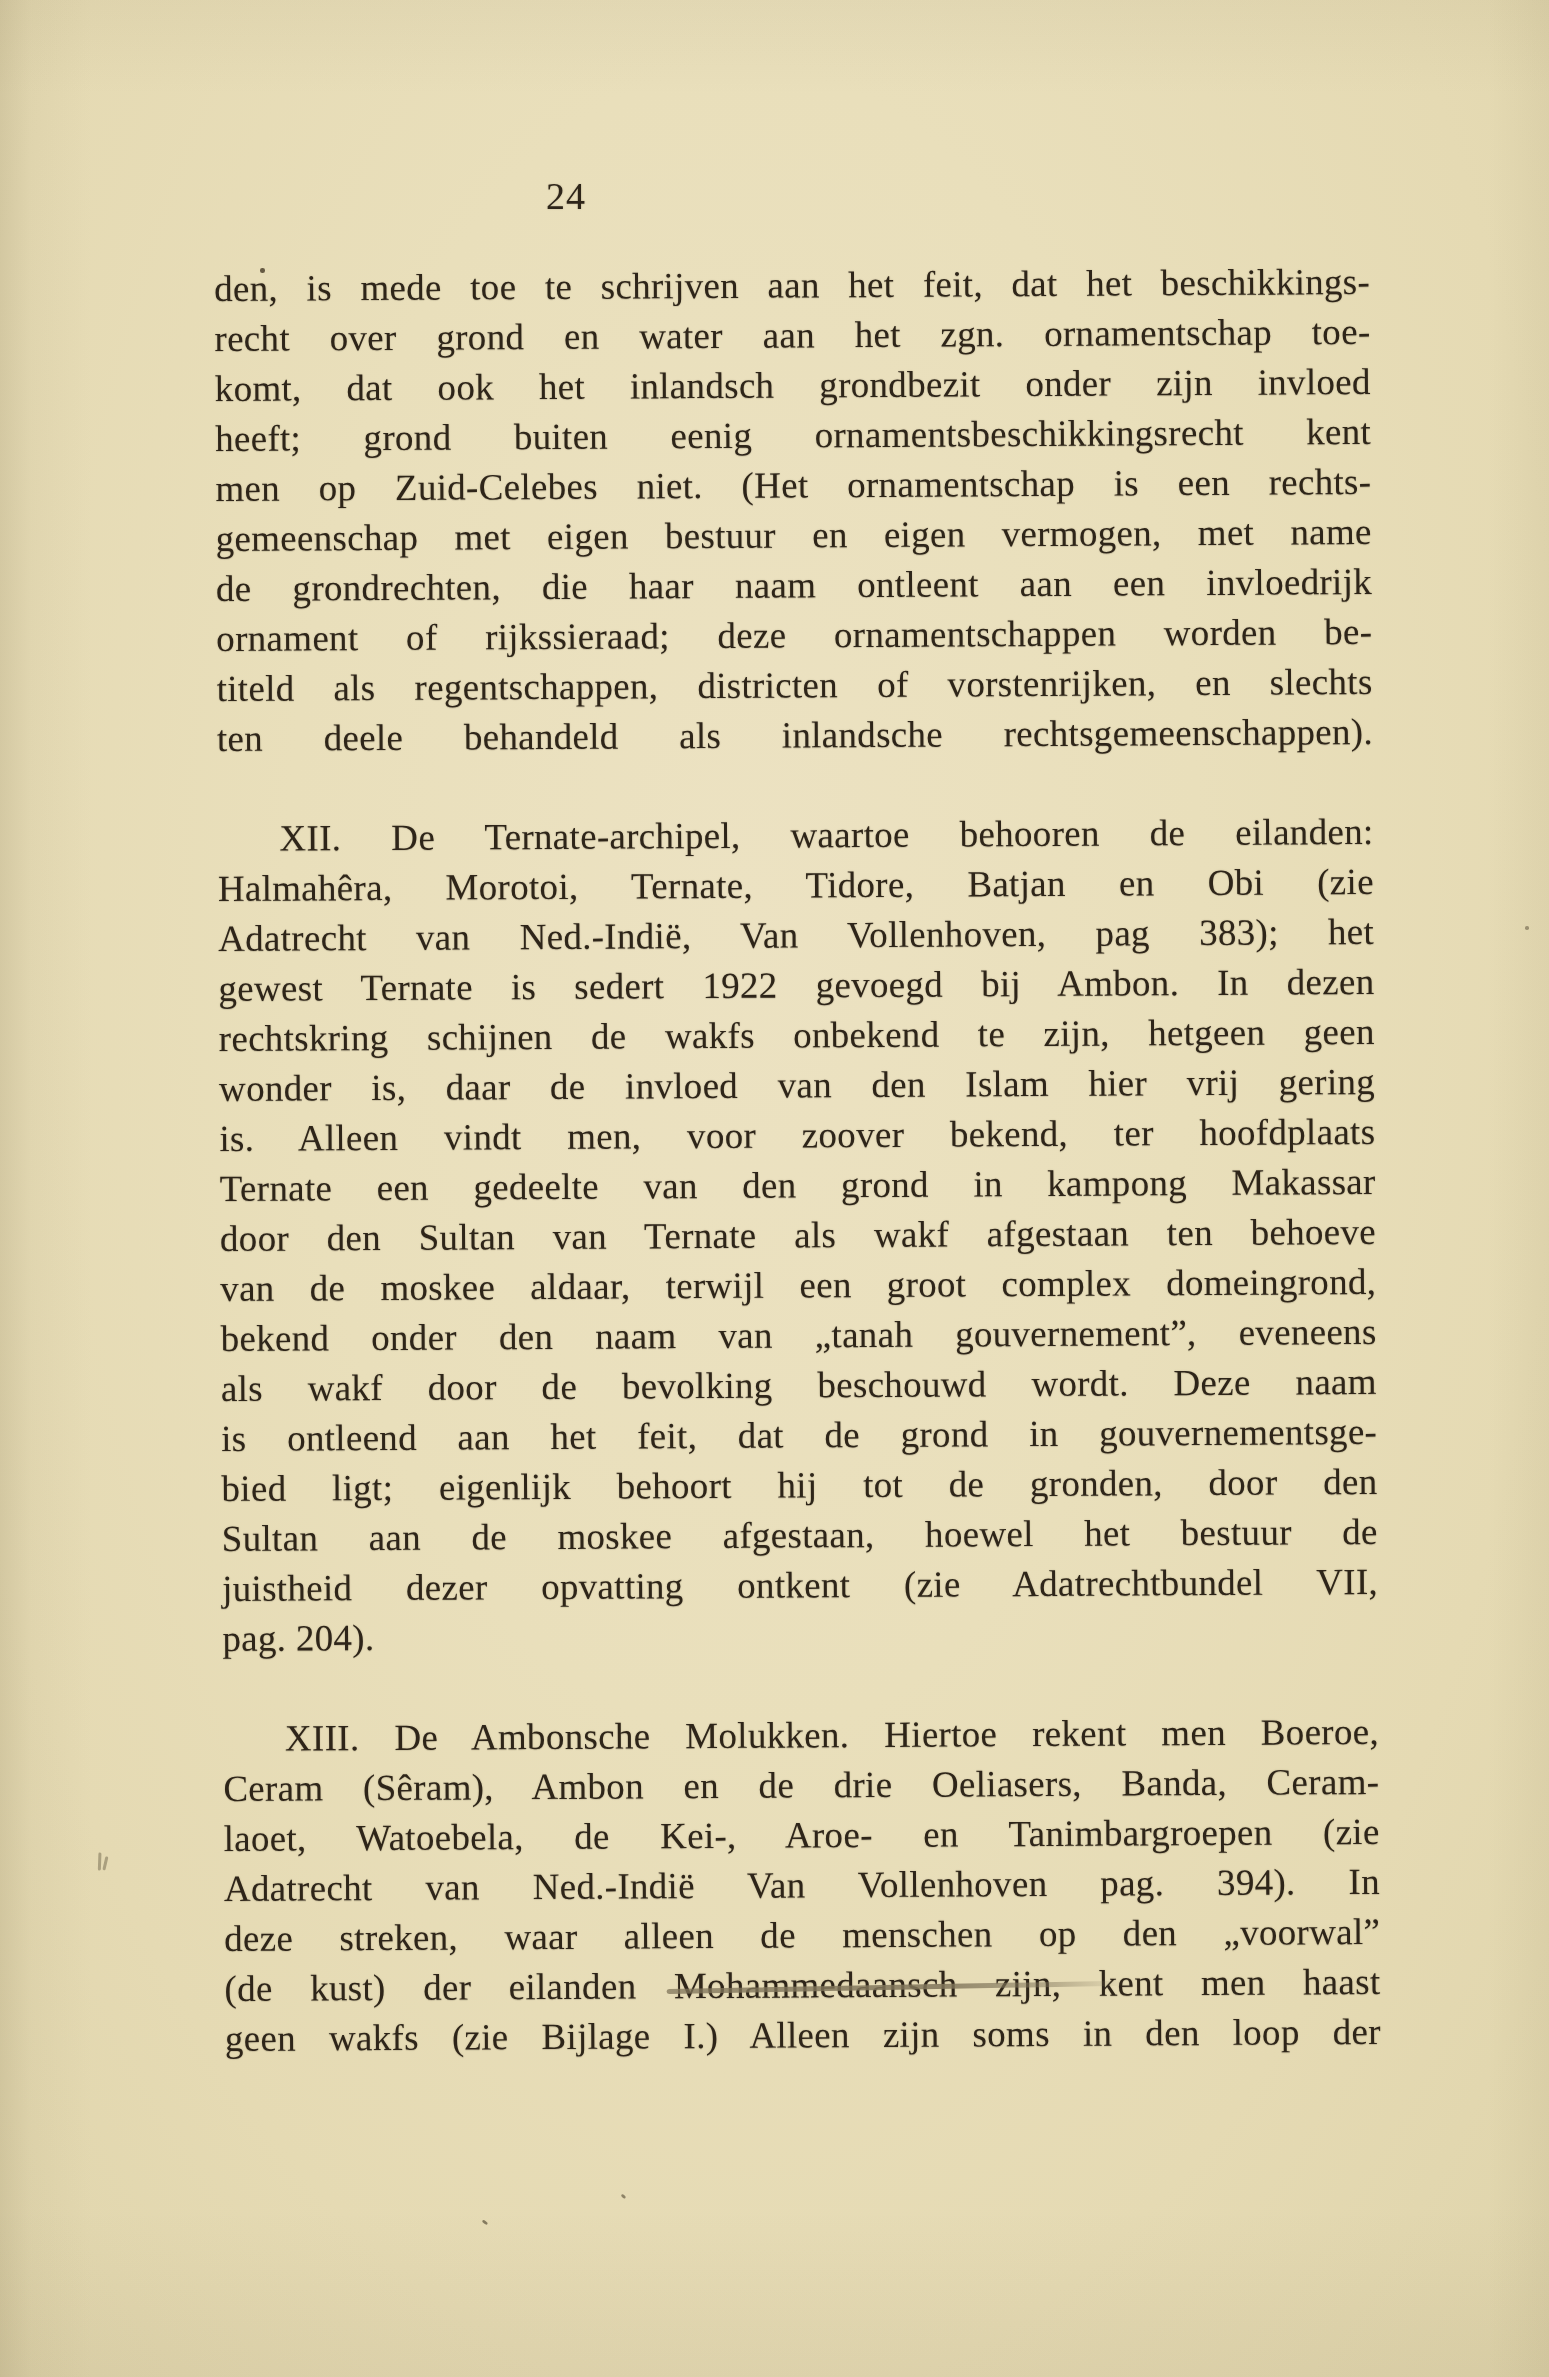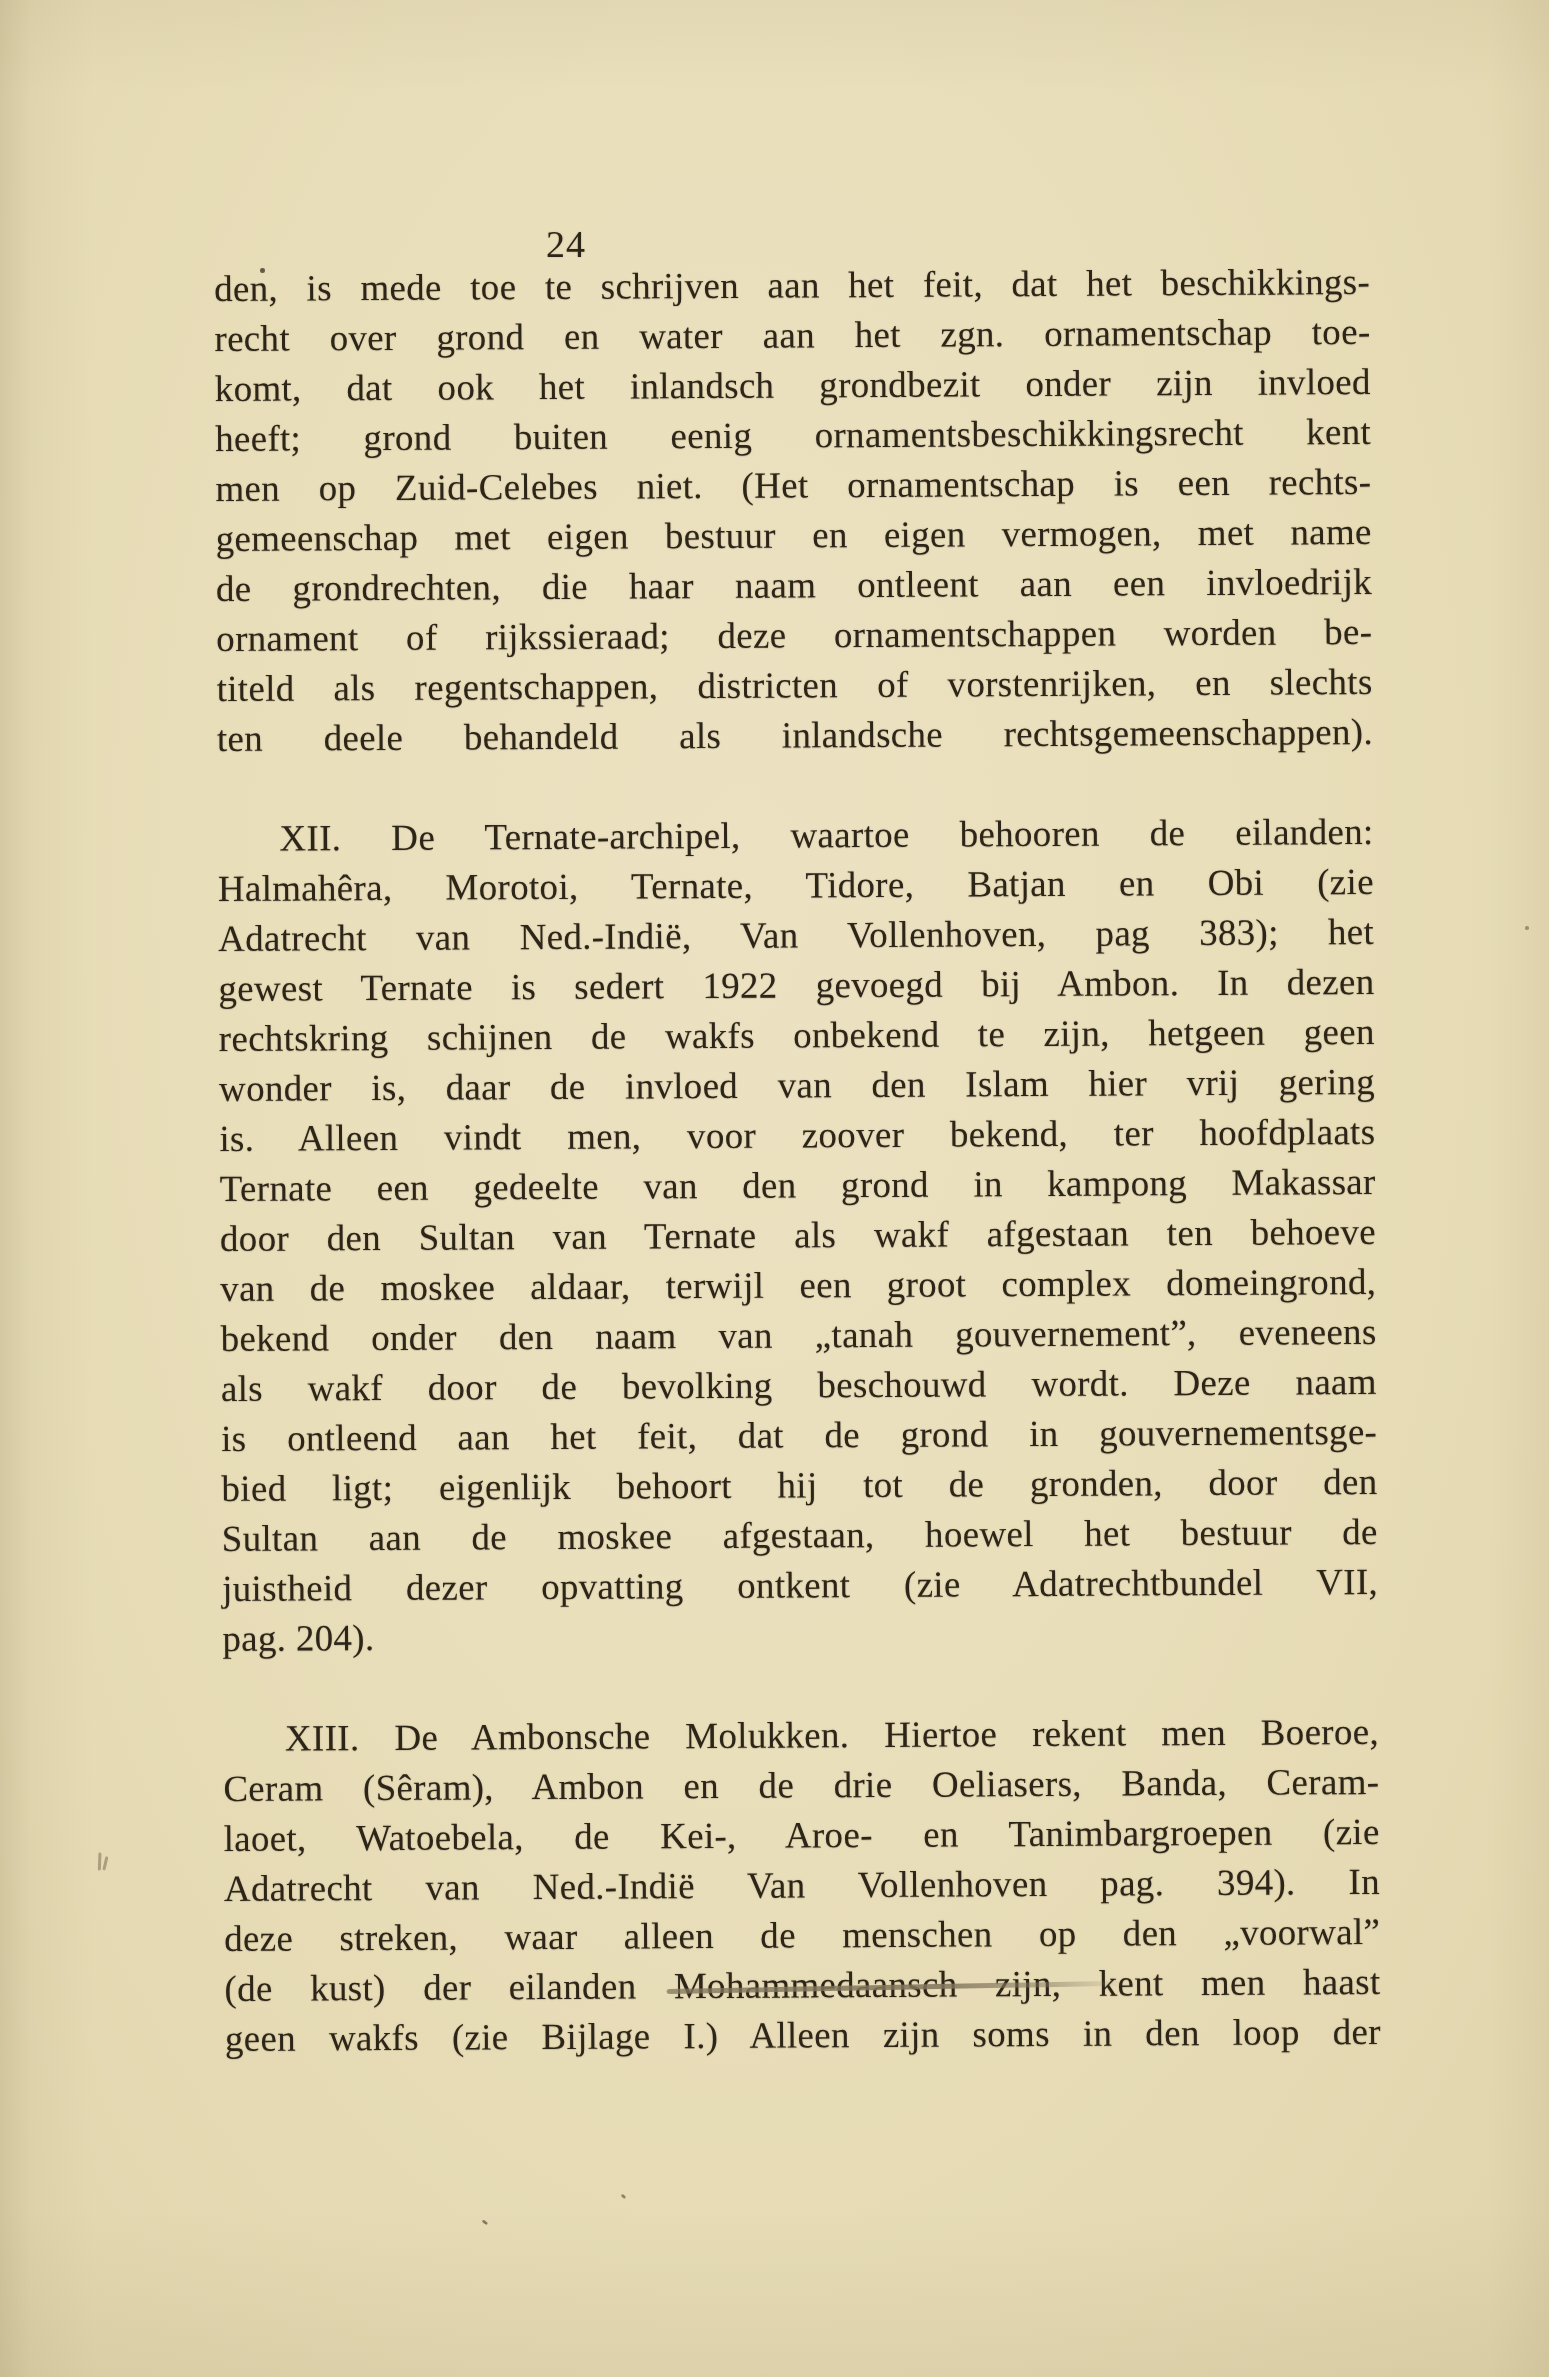--- a/index.html
+++ b/index.html
@@ -23,21 +23,20 @@
     overflow: hidden;
   }
   .page-number {
     position: absolute;
     left: 546px;
     top: 174px;
     font-size: 38px;
     color: #2e2519;
     letter-spacing: 0.9px;
     text-shadow: 0 0 1.8px rgba(46,37,25,0.25);
-    margin-top: 48px;
   }
   .text-block {
     position: absolute;
     left: 214px;
     top: 264px;
     width: 1156px;
     transform: rotate(-0.35deg);
     transform-origin: left top;
     color: #2e2519;
     font-size: 37px;

